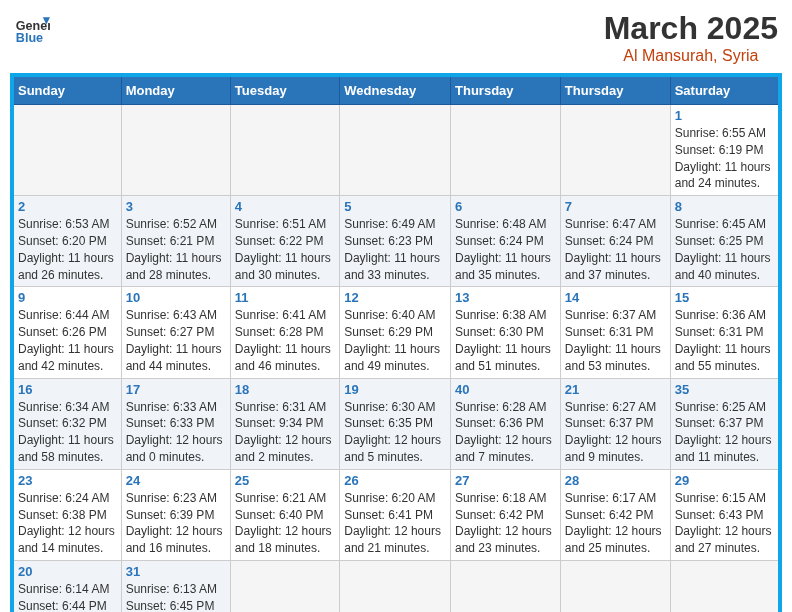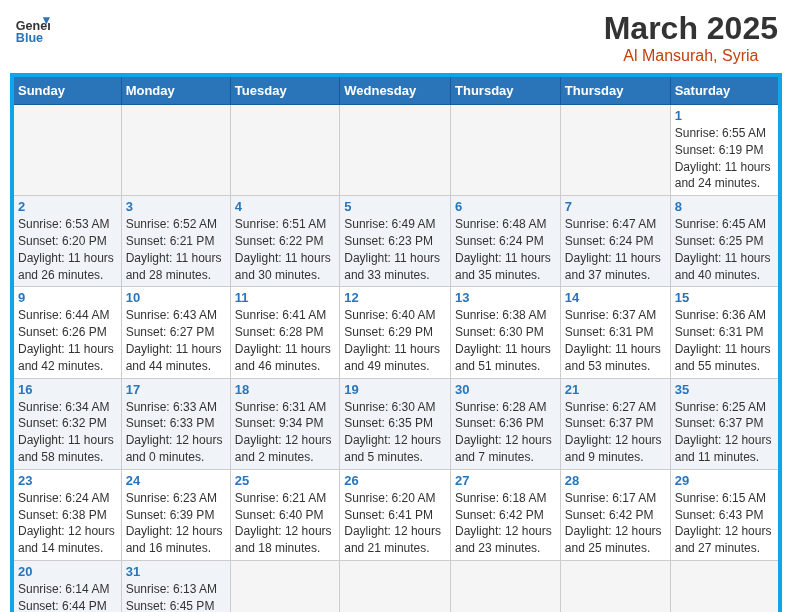--- a/index.html
+++ b/index.html
@@ -254,21 +254,21 @@
 and 2 minutes.</div>
         </td>
         <td>
           <span class="day-number">19</span>
           <div class="day-info">Sunrise: 6:30 AM
 Sunset: 6:35 PM
 Daylight: 12 hours
 and 5 minutes.</div>
         </td>
         <td>
-          <span class="day-number">30</span>
+          <span class="day-number">40</span>
           <div class="day-info">Sunrise: 6:28 AM
 Sunset: 6:36 PM
 Daylight: 12 hours
 and 7 minutes.</div>
         </td>
         <td>
           <span class="day-number">21</span>
           <div class="day-info">Sunrise: 6:27 AM
 Sunset: 6:37 PM
 Daylight: 12 hours

